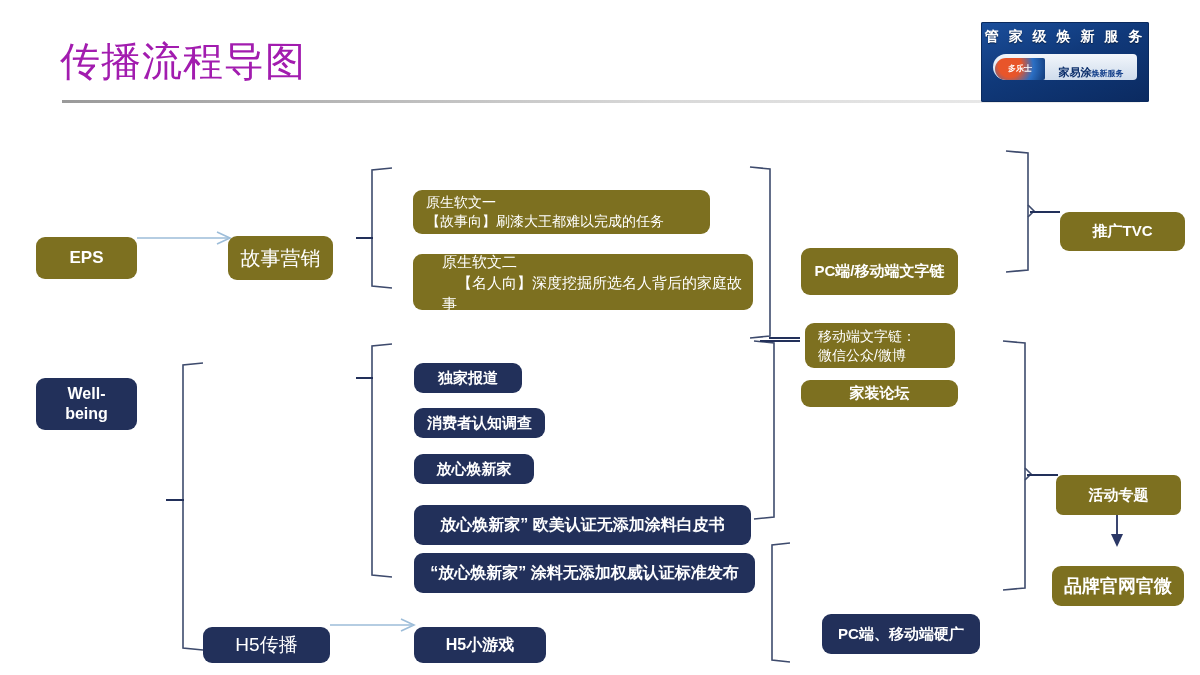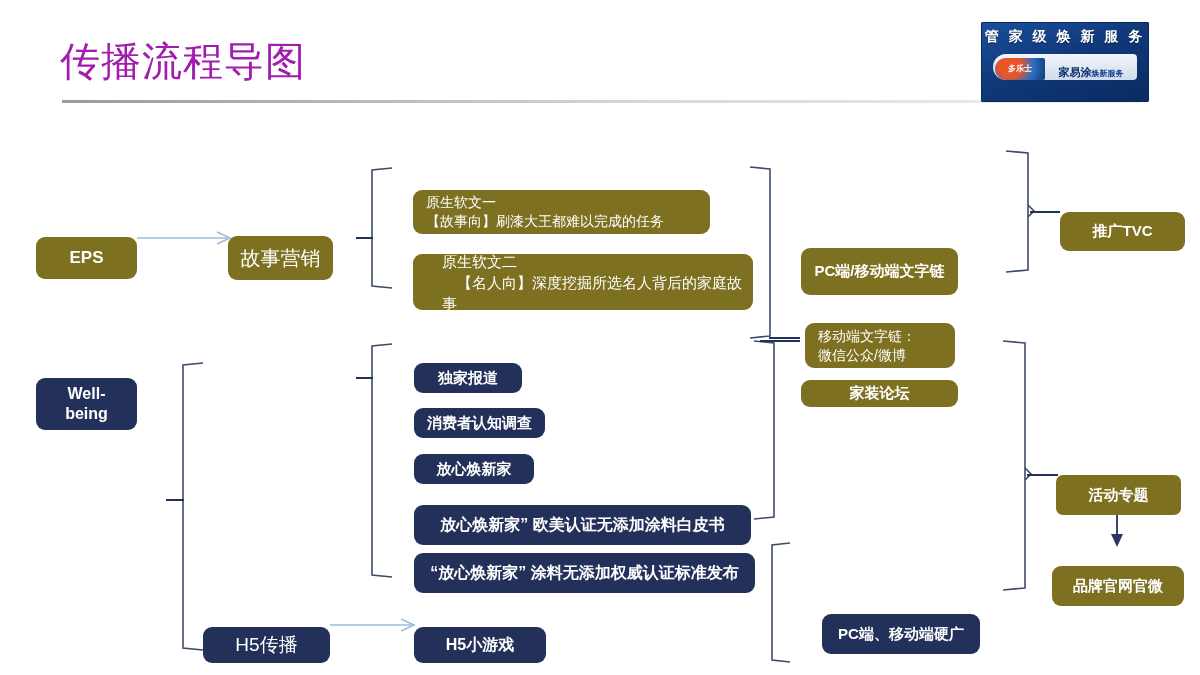--- a/index.html
+++ b/index.html
@@ -224,17 +224,17 @@
   </div>
 
   <div class="node olive ctr b" style="left:1060px;top:192px;width:125px;height:39px;font-size:15px;">
     <span class="txt">推广TVC</span>
   </div>
 
   <div class="node olive ctr b" style="left:1056px;top:455px;width:125px;height:40px;font-size:15px;border-radius:7px;">
     <span class="txt">活动专题</span>
   </div>
 
-  <div class="node olive ctr b" style="left:1052px;top:546px;width:132px;height:40px;font-size:15px;">
+  <div class="node olive ctr b" style="left:1052px;top:546px;width:132px;height:40px;font-size:18px;">
     <span class="txt">品牌官网官微</span>
   </div>
 
 </div>
 
 </body></html>

